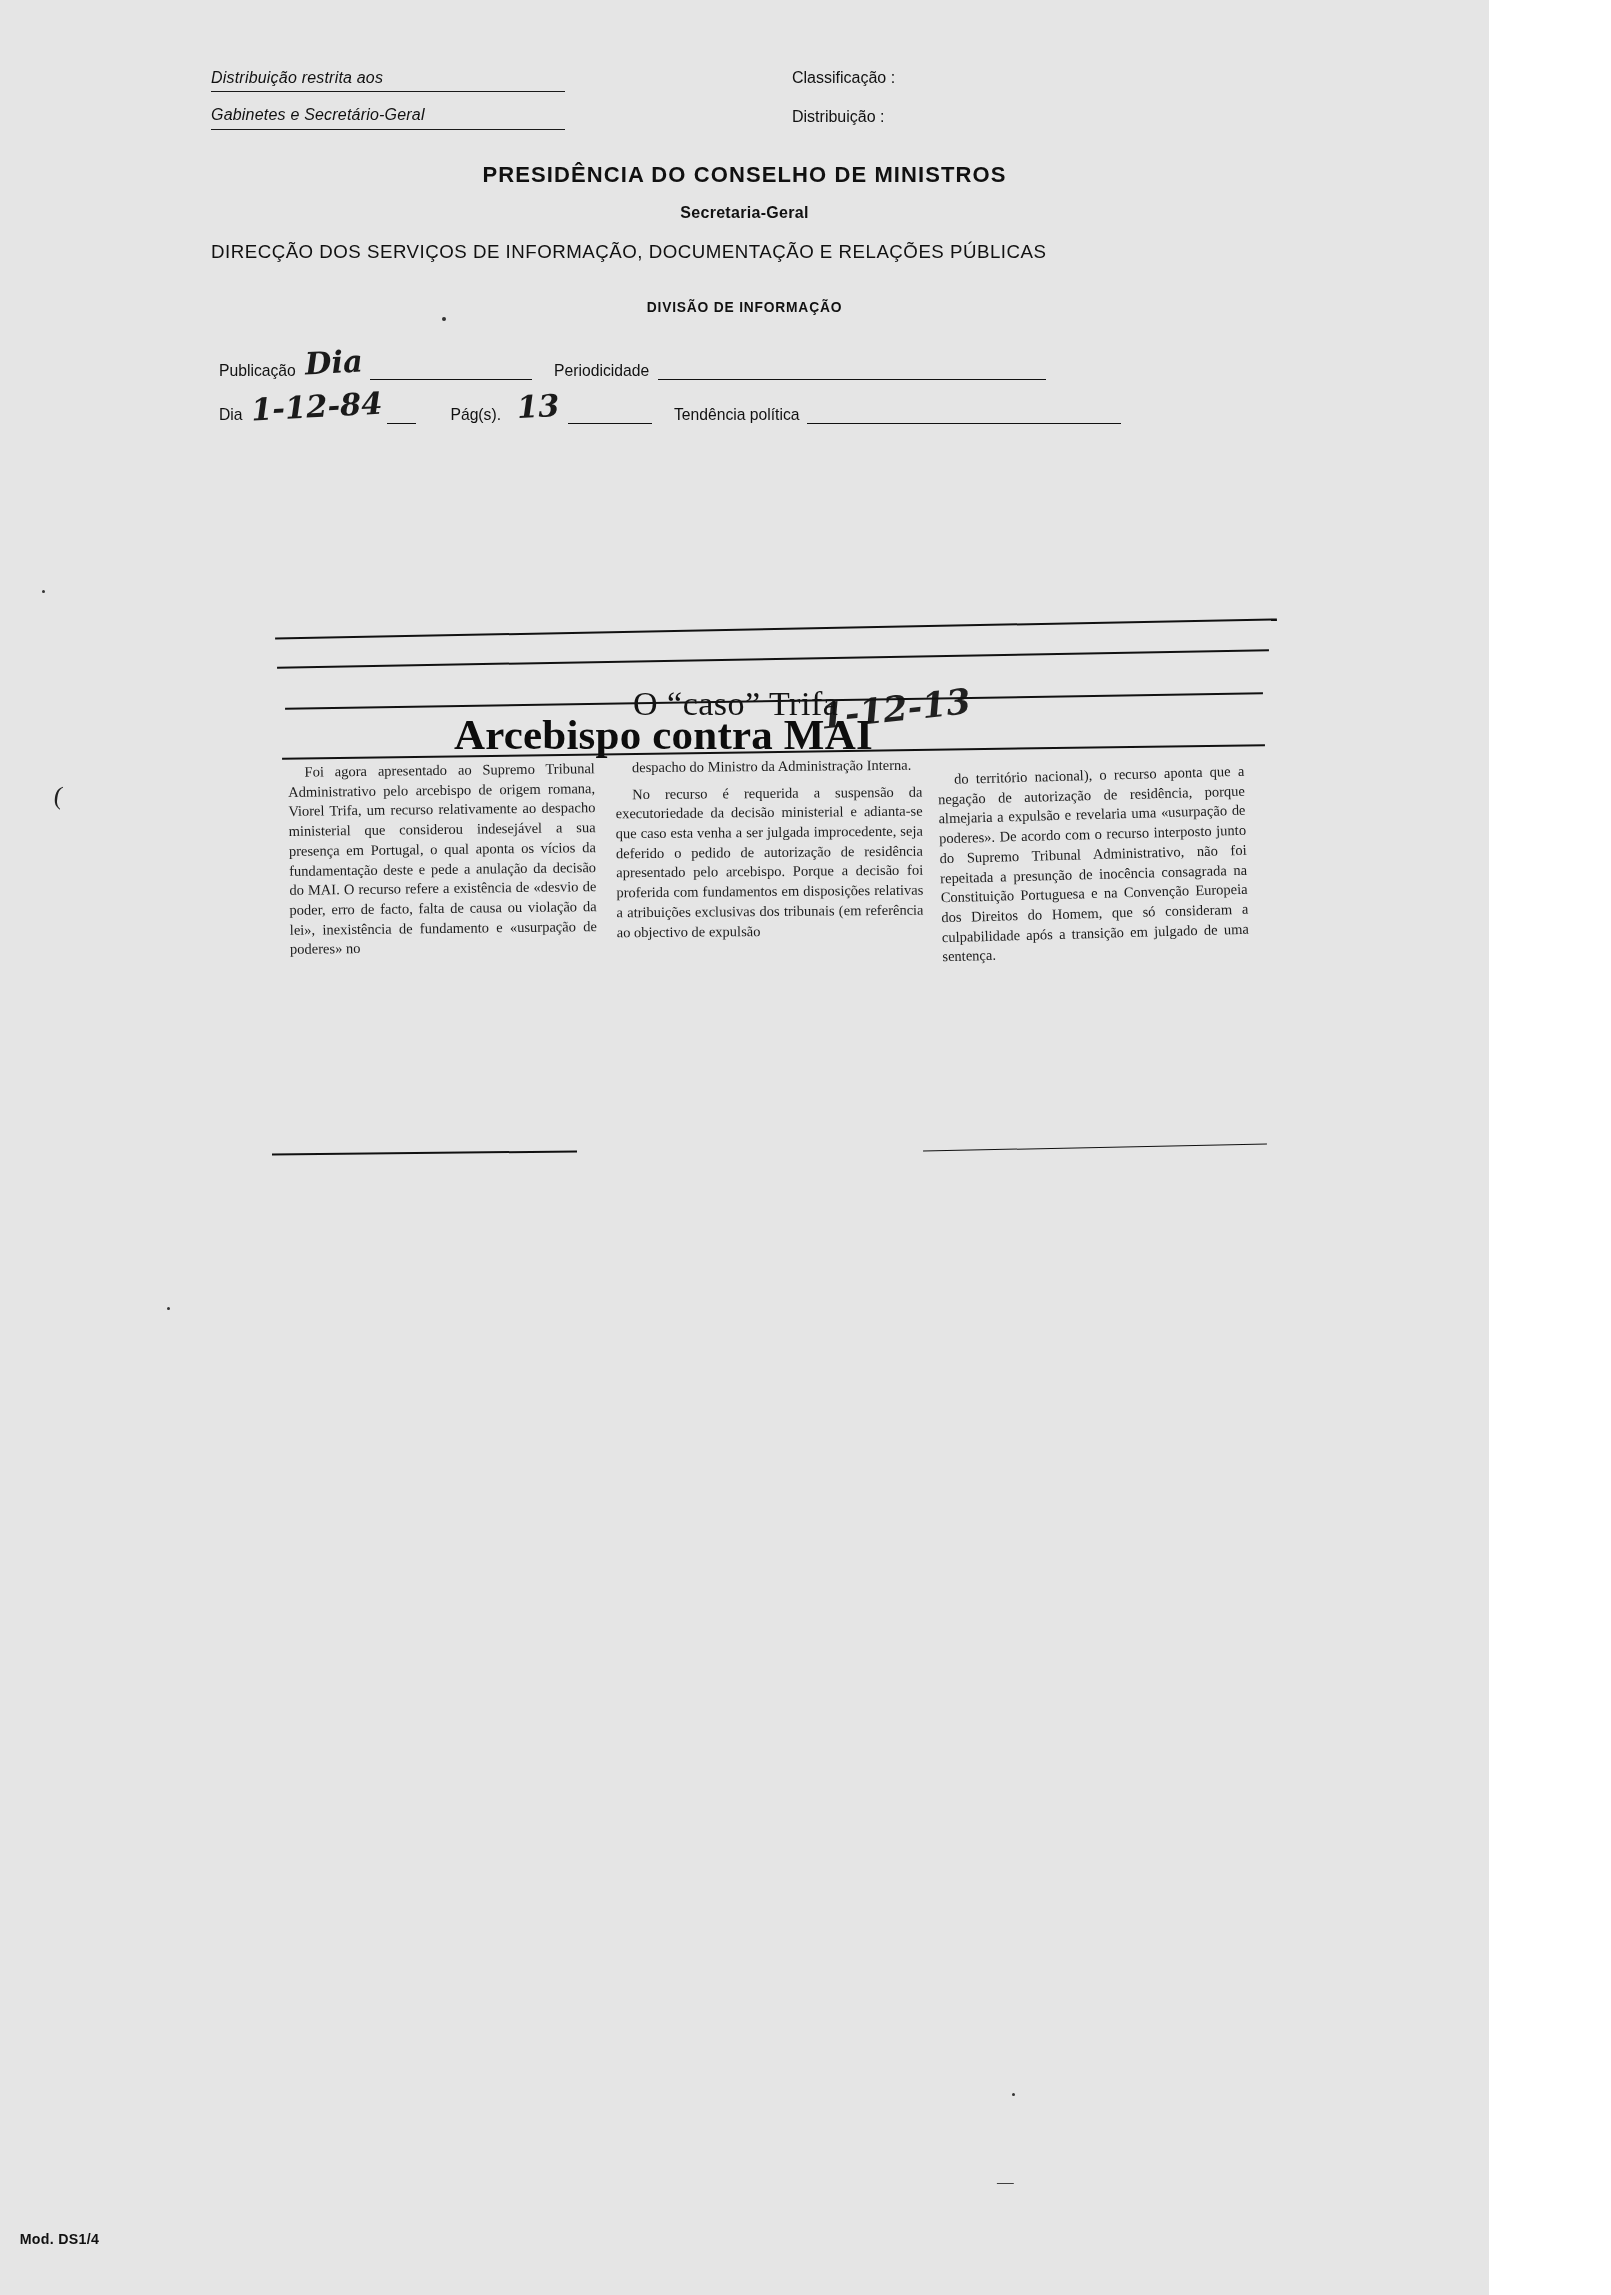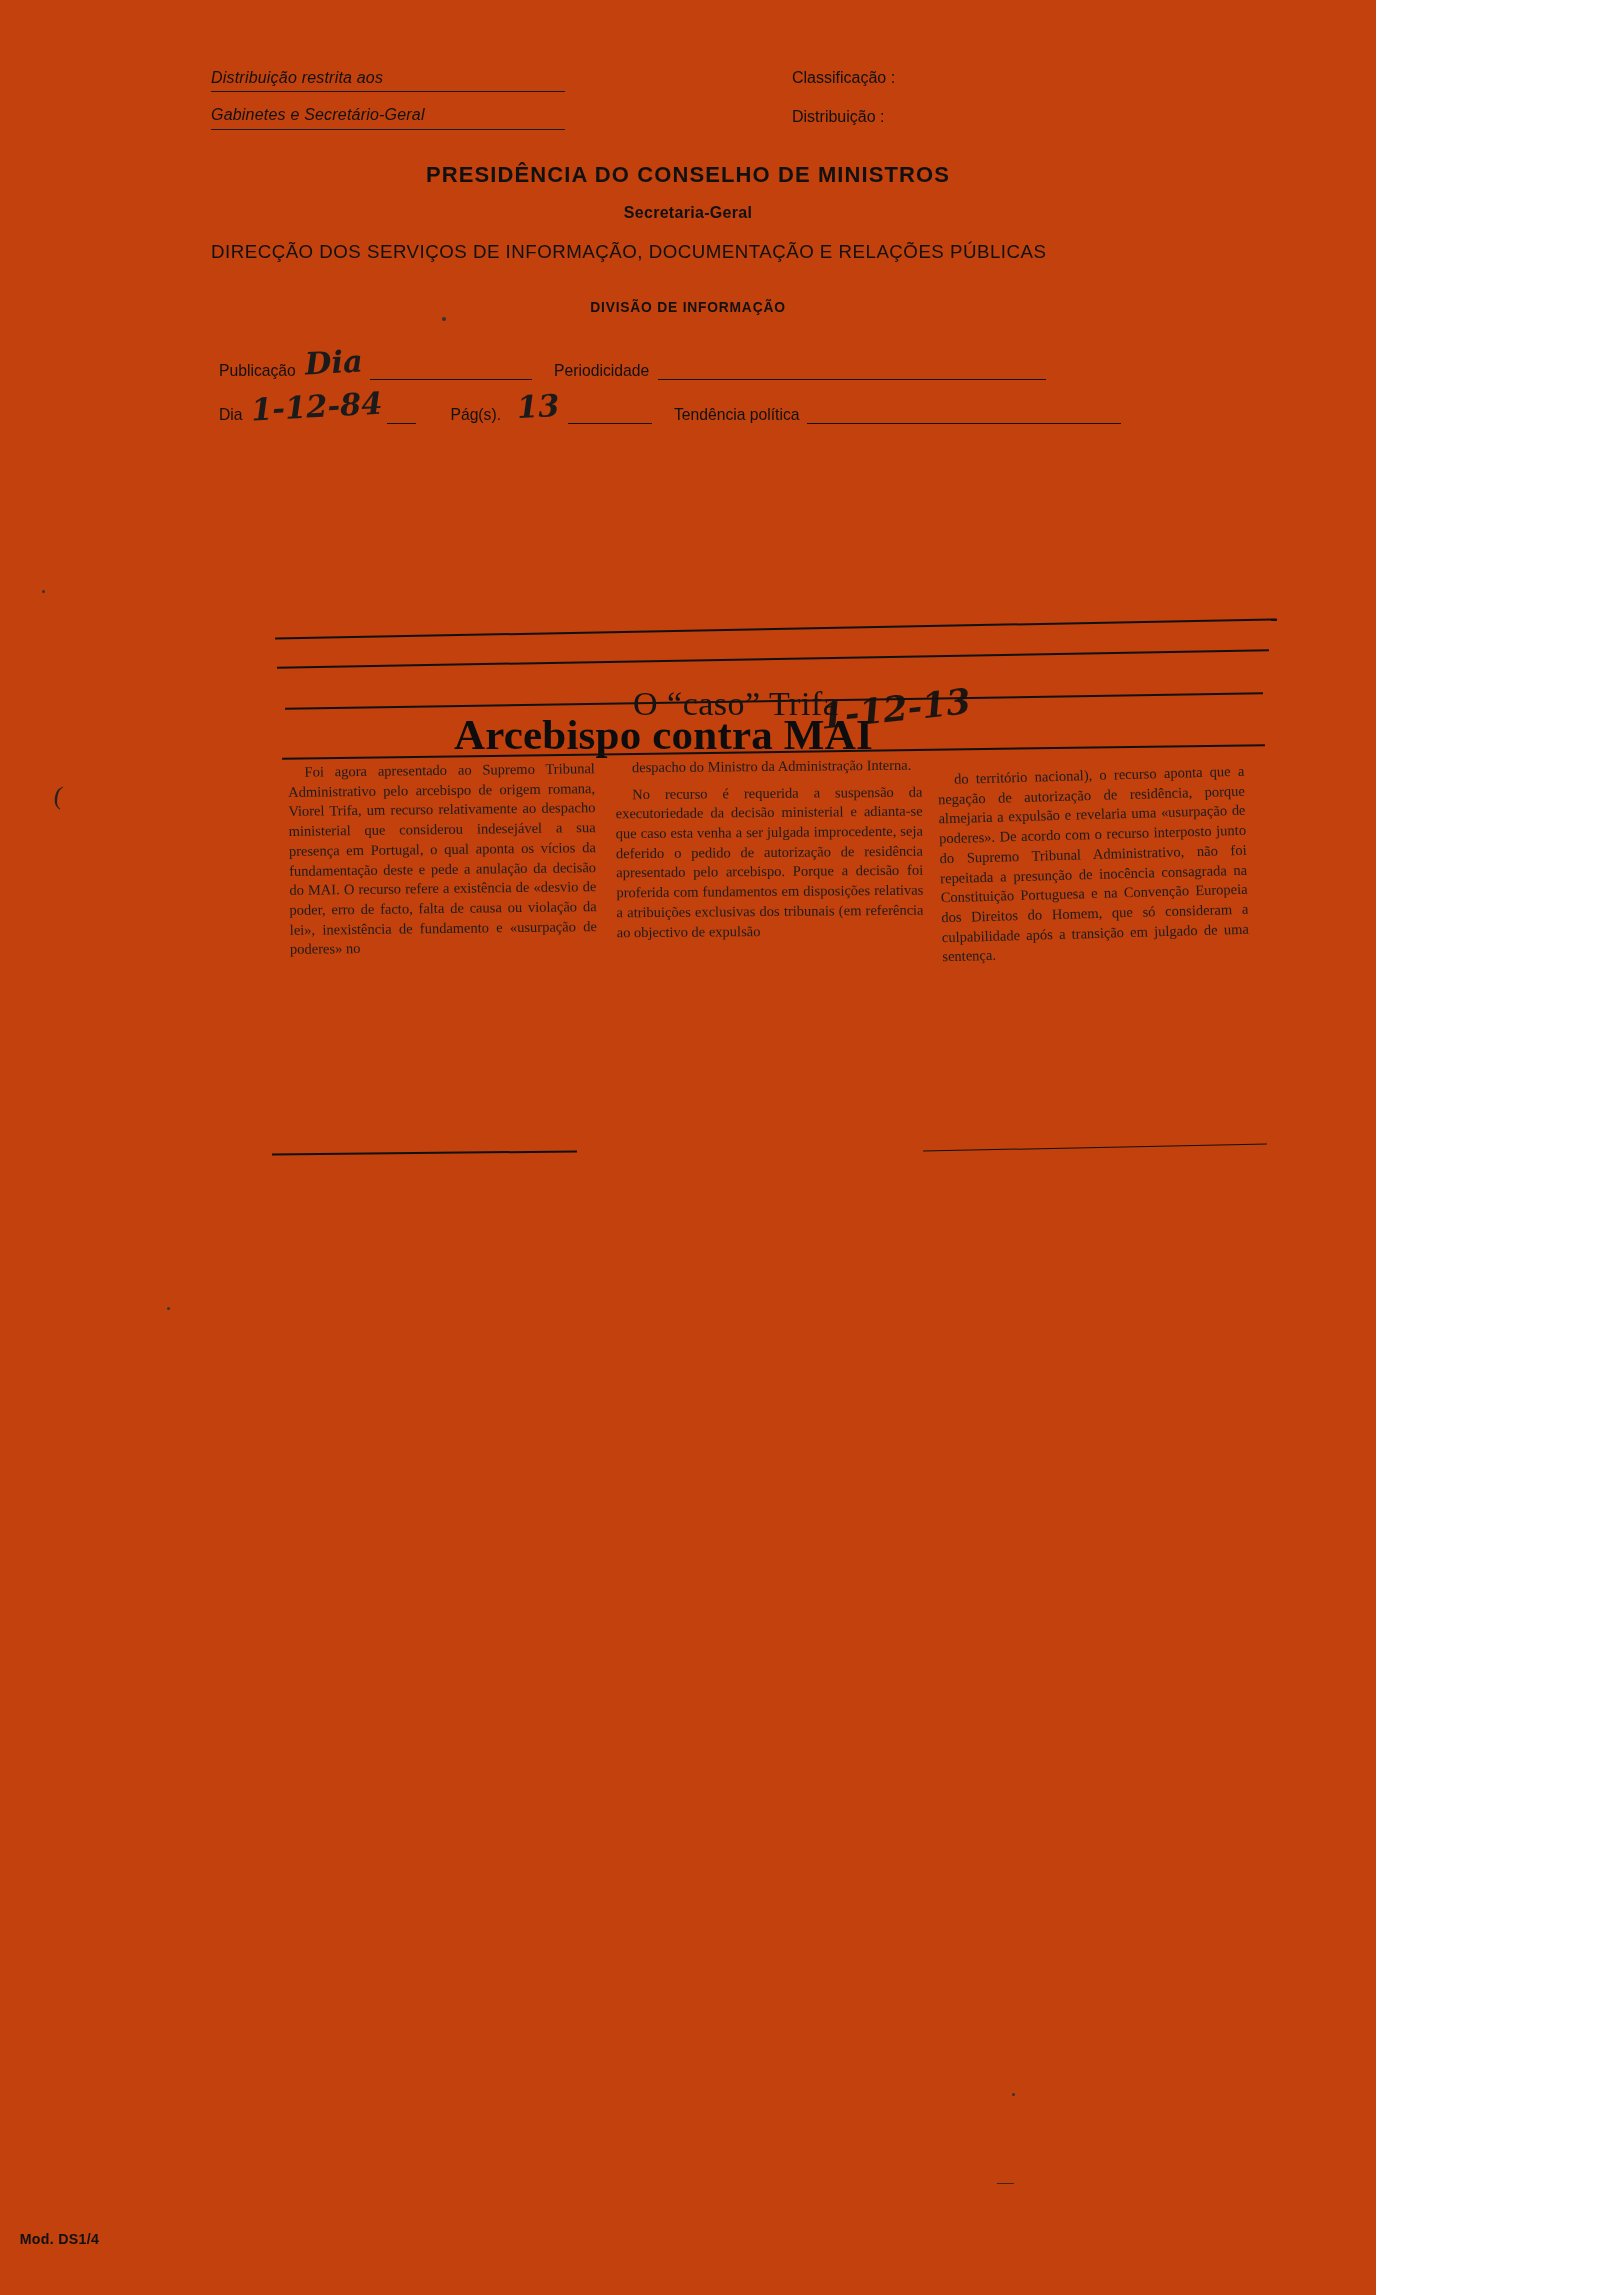--- a/index.html
+++ b/index.html
@@ -6,23 +6,23 @@
     margin: 0;
     padding: 0;
     background: #ffffff;
   }
   body {
     font-family: "Liberation Sans", sans-serif;
     color: #111;
   }
   .page {
     position: relative;
-    width: 1376px;
+    width: 1489px;
     height: 2295px;
-    background: #c2410c;
+    background: #e5e5e5;
     overflow: hidden;
   }
 
   
   .restrict-block {
     position: absolute;
     left: 211px;
     top: 69px;
     width: 354px;
   }

